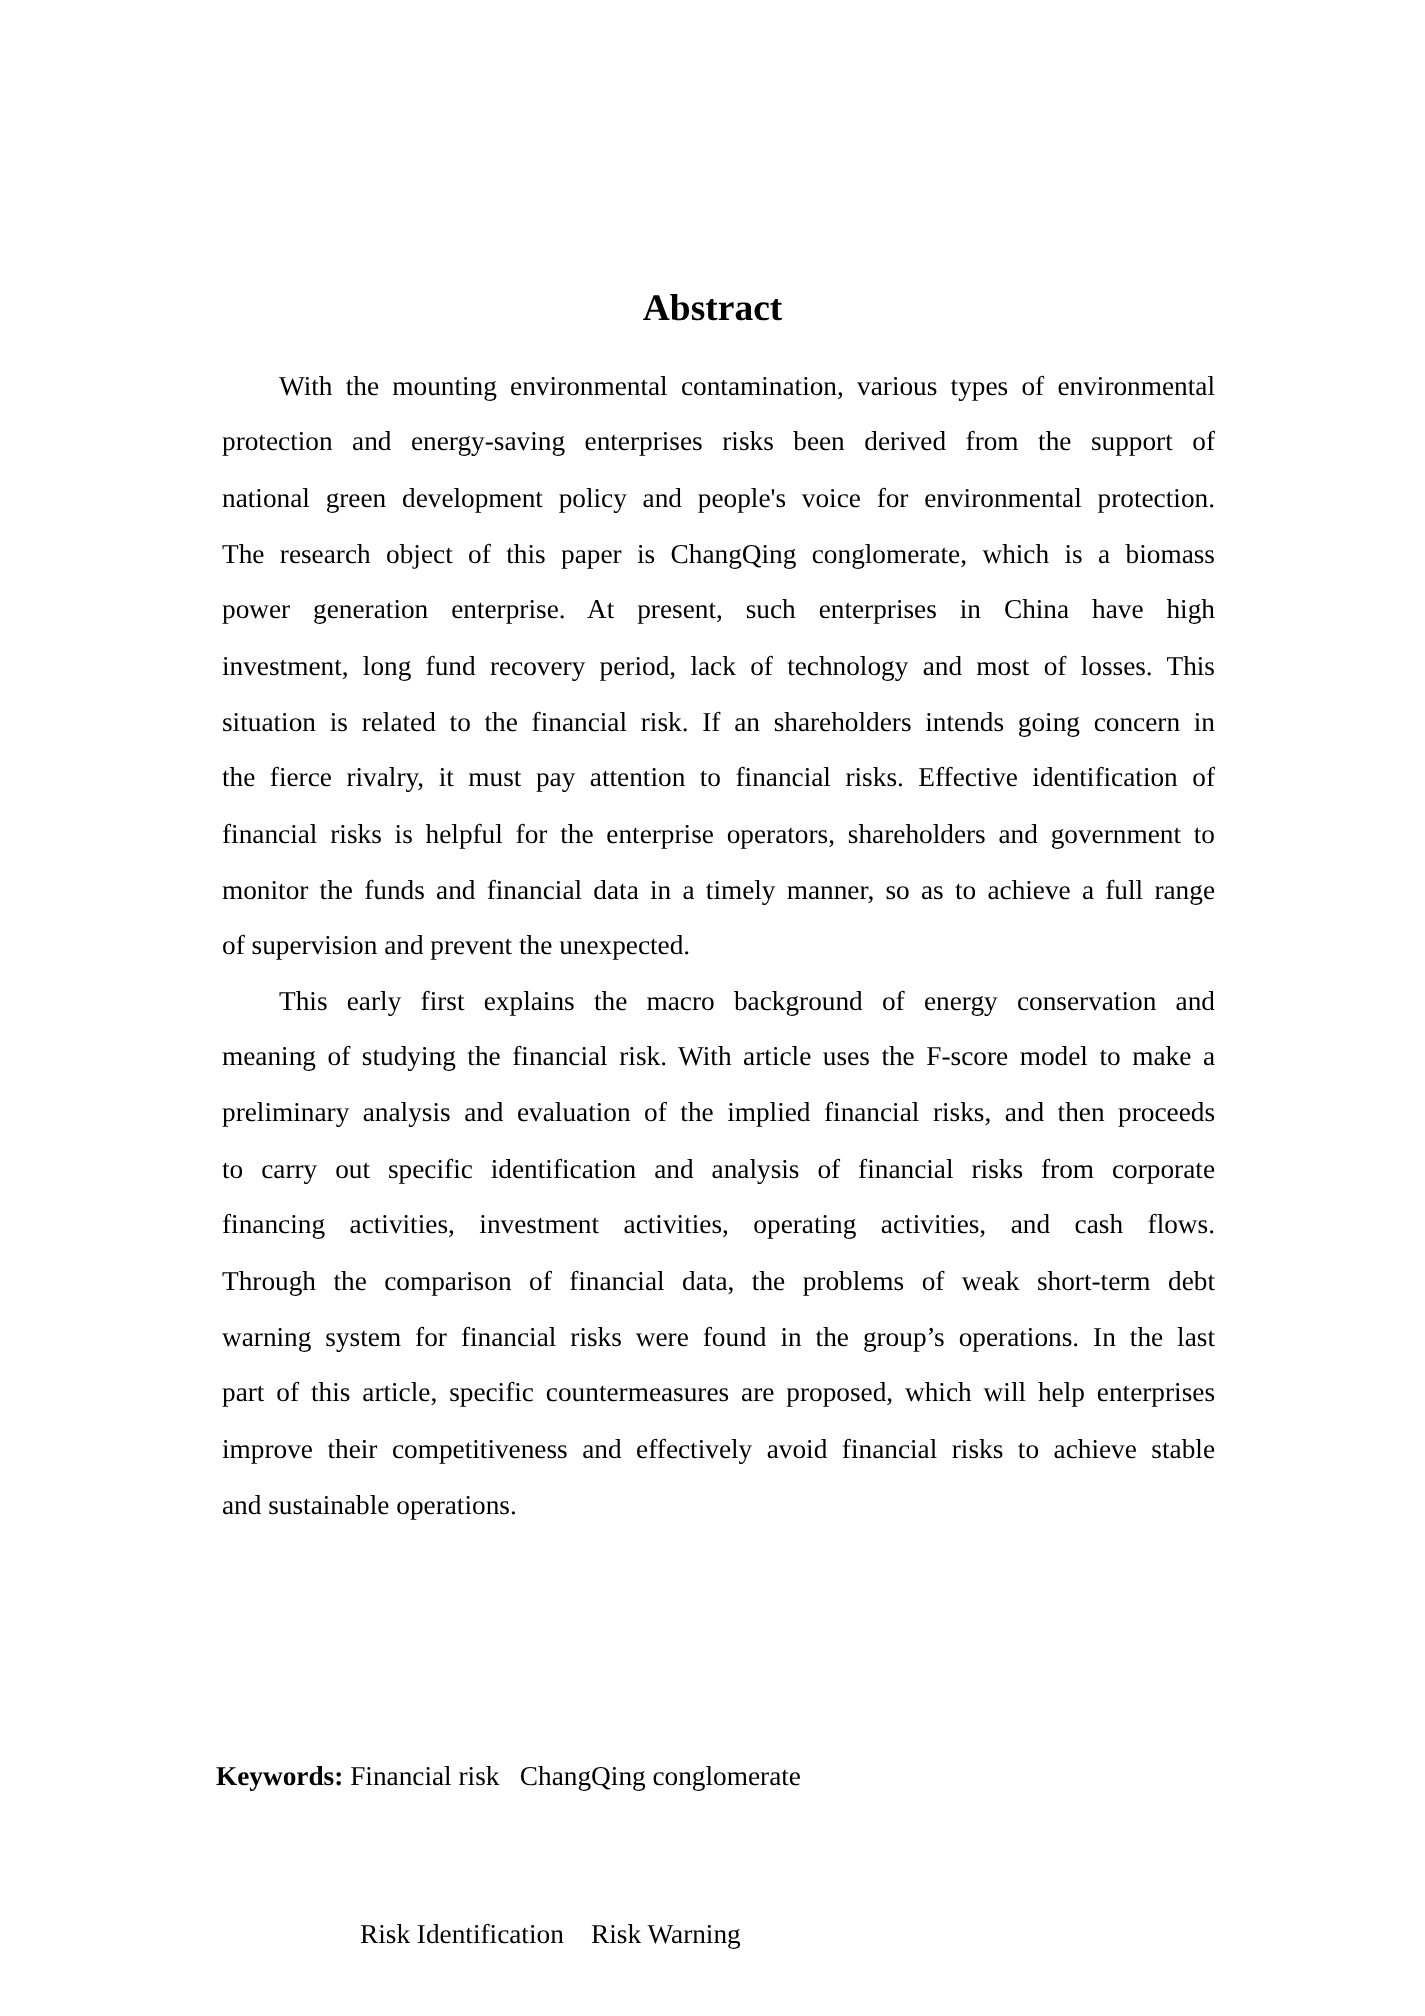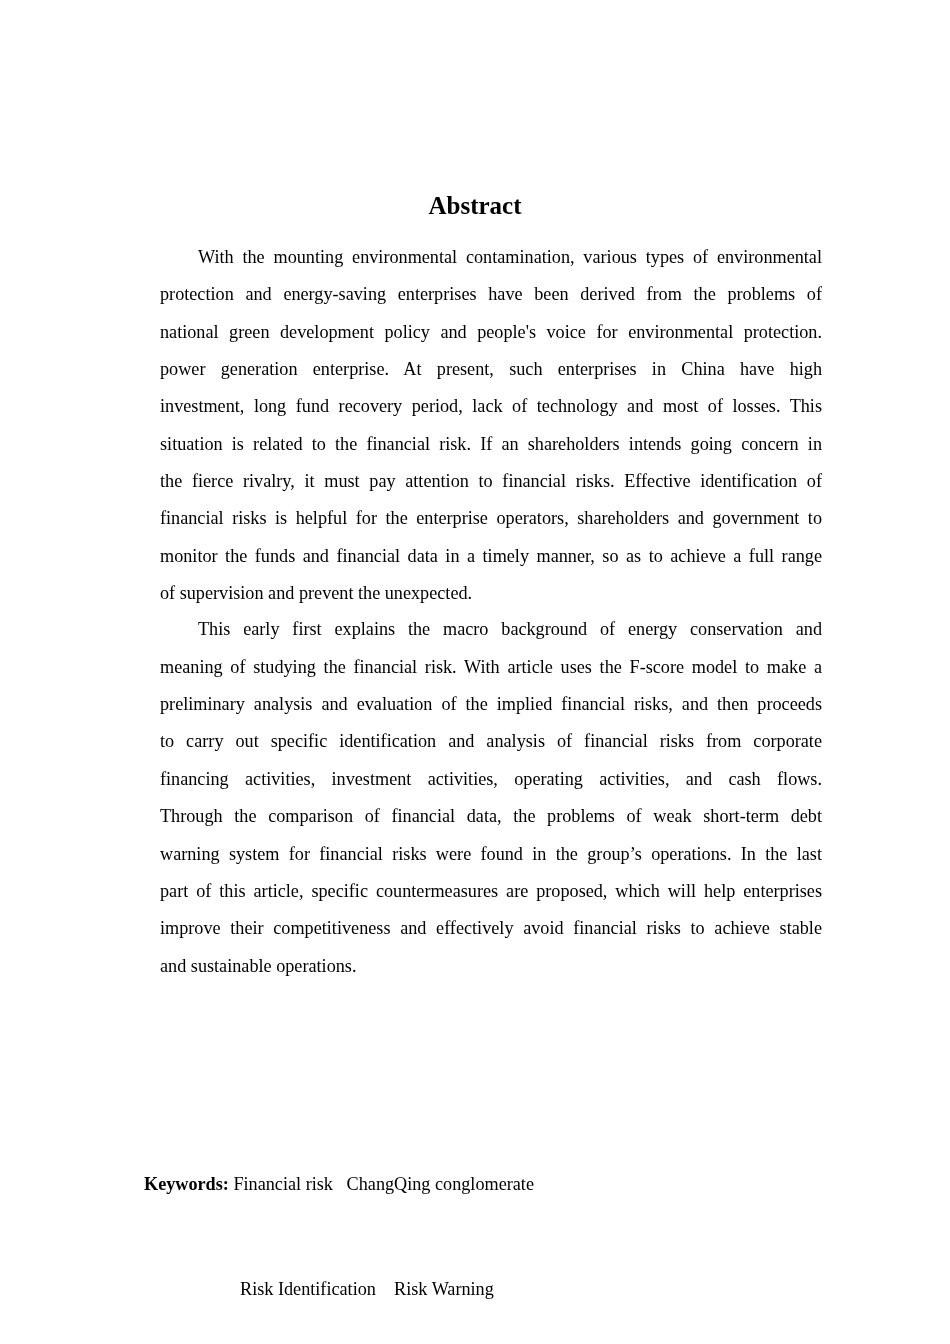--- a/index.html
+++ b/index.html
@@ -26,21 +26,21 @@
     top: 190px;
     left: 0;
     width: 950px;
     text-align: center;
     font-size: 25px;
     font-weight: bold;
     line-height: 32px;
   }
   .body-text {
     position: absolute;
-    left: 160px;
+    left: 148px;
     width: 662px;
     top: 239px;
   }
   .line {
     display: block;
     height: 37.35px;
     line-height: 37.35px;
     font-size: 18.2px;
     white-space: nowrap;
     text-align: justify;
@@ -79,22 +79,23 @@
 </head>
 <body>
 
 <div class="page">
 
   <h1 class="title" style="margin:0;text-align:center;">Abstract</h1>
 
   <div class="body-text">
     <div class="paragraph para1">
       <span class="line indent">With the mounting environmental contamination, various types of environmental</span>
-      <span class="line">protection and energy-saving enterprises have been derived from the problems of</span>
+      <span class="line">protection and energy-saving enterprises risks been derived from the support of</span>
       <span class="line">national green development policy and people's voice for environmental protection.</span>
+      <span class="line">The research object of this paper is ChangQing conglomerate, which is a biomass</span>
       <span class="line">power generation enterprise. At present, such enterprises in China have high</span>
       <span class="line">investment, long fund recovery period, lack of technology and most of losses. This</span>
       <span class="line">situation is related to the financial risk. If an shareholders intends going concern in</span>
       <span class="line">the fierce rivalry, it must pay attention to financial risks. Effective identification of</span>
       <span class="line">financial risks is helpful for the enterprise operators, shareholders and government to</span>
       <span class="line">monitor the funds and financial data in a timely manner, so as to achieve a full range</span>
       <span class="line last">of supervision and prevent the unexpected.</span>
     </div>
     <div class="paragraph para2">
       <span class="line indent">This early first explains the macro background of energy conservation and</span>

